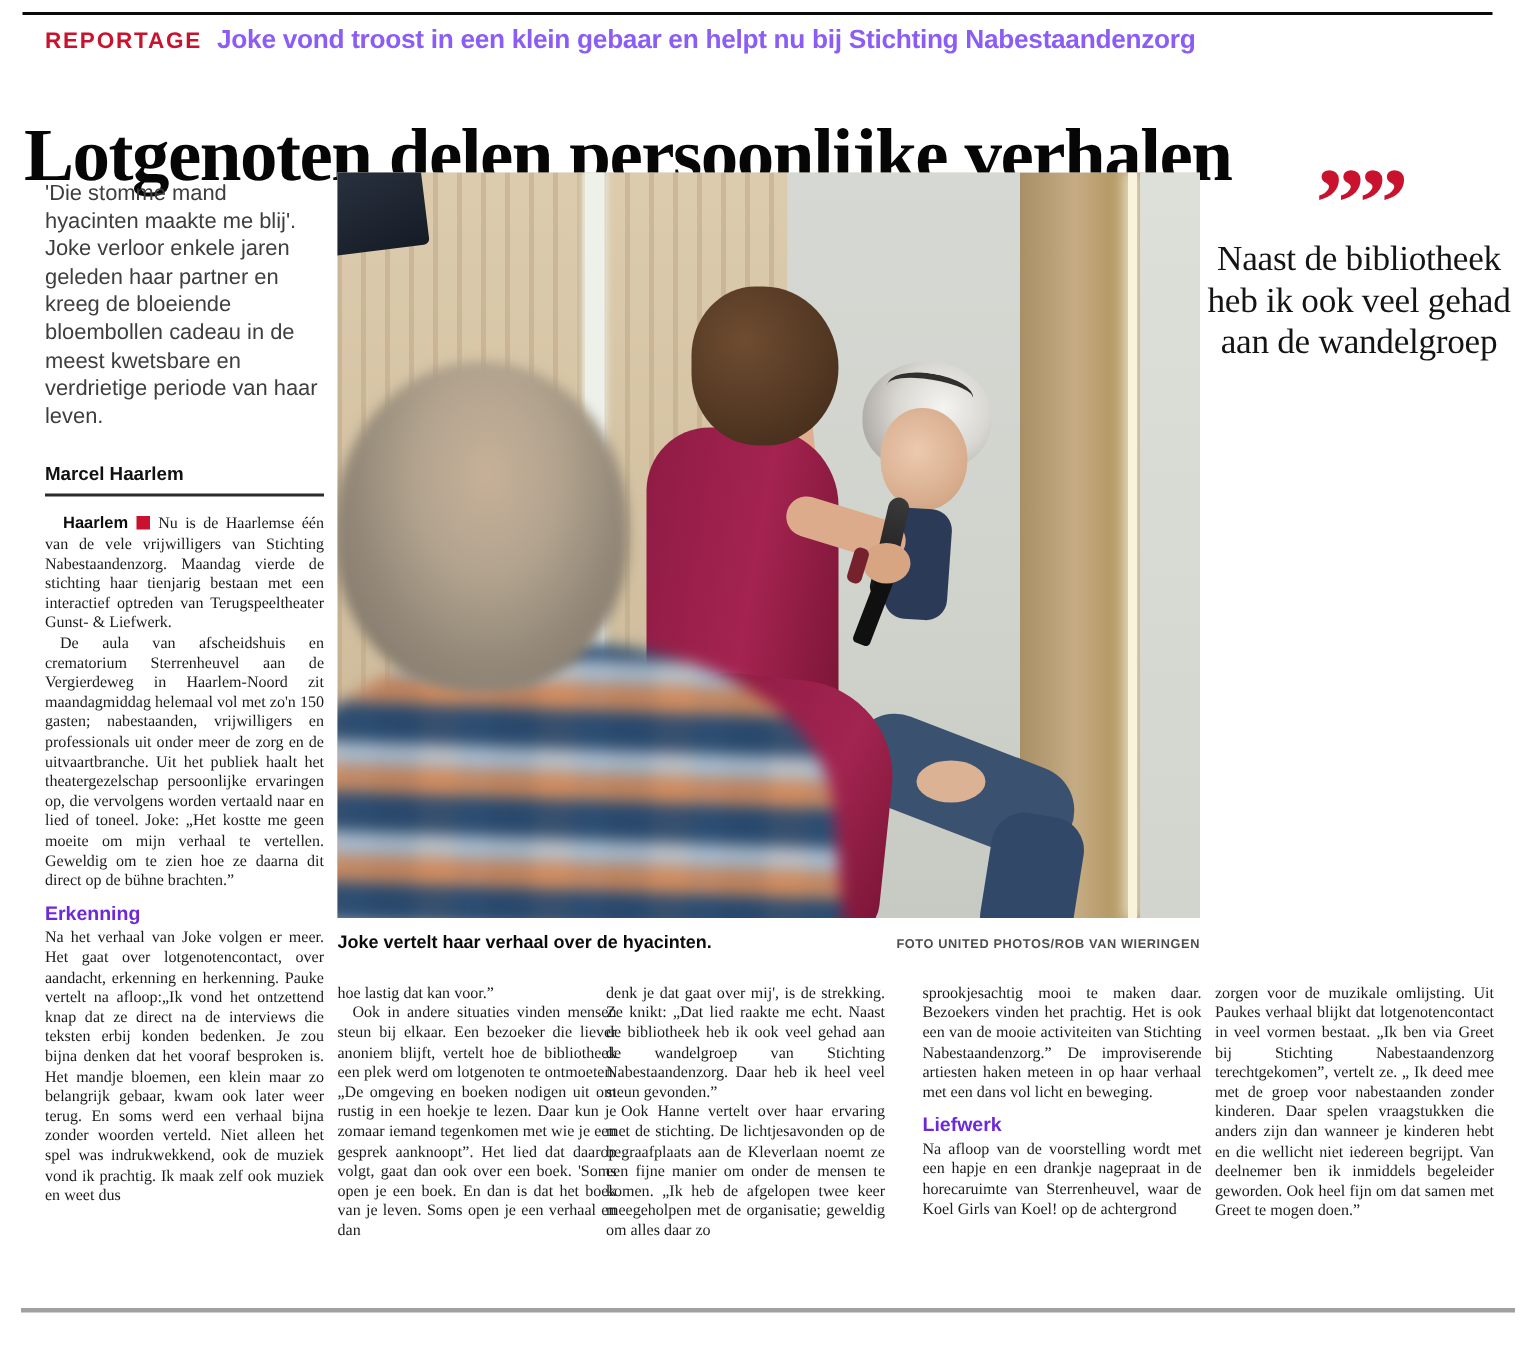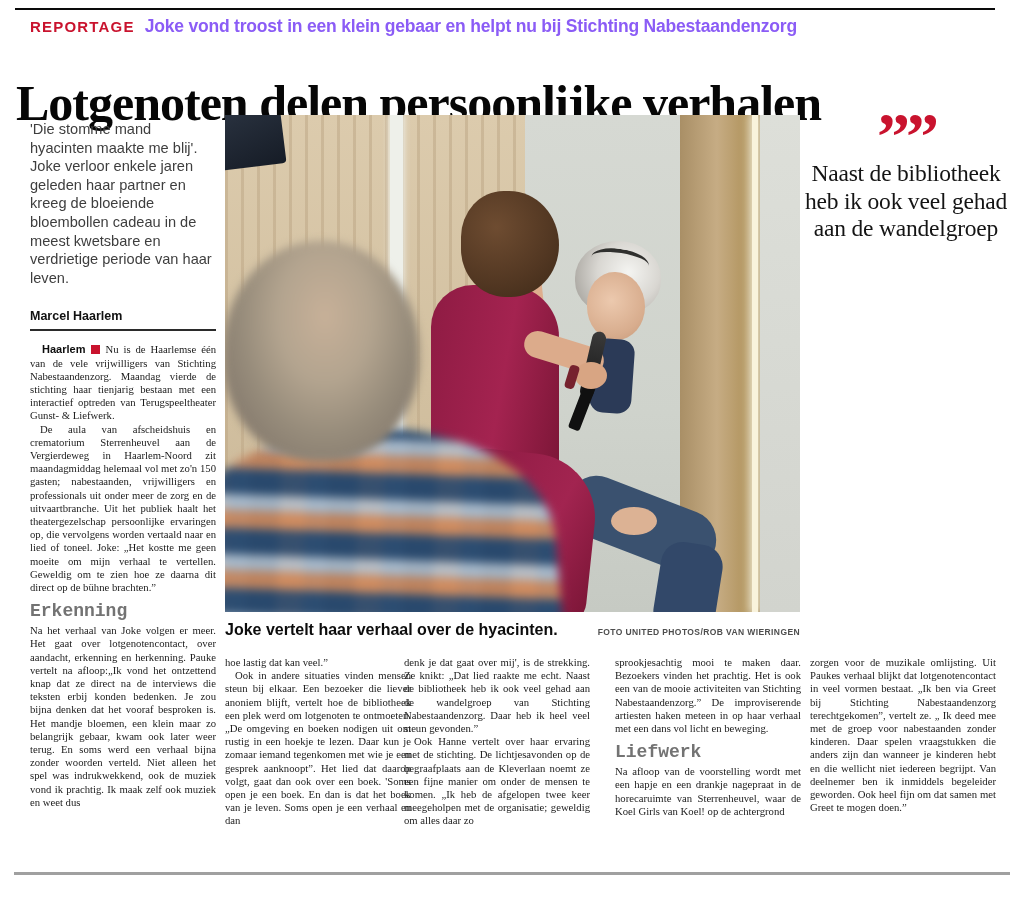--- a/index.html
+++ b/index.html
@@ -24,36 +24,36 @@
   .col4{left:615px;top:656px;height:212px;overflow:hidden;}
   .col5{left:810px;top:656px;height:212px;overflow:hidden;}
 
   .intro{font-family:"Liberation Sans",sans-serif;font-size:14.6px;line-height:18.6px;
          color:#3e3e3e;margin:0 0 22px 0;}
   .byline{font-family:"Liberation Sans",sans-serif;font-weight:700;font-size:12.5px;color:#111;
           padding-bottom:6px;border-bottom:2px solid #2b2b2b;margin-bottom:12px;}
   .body-p{font-size:10.7px;line-height:13.2px;text-align:justify;margin:0;
           -webkit-hyphens:auto;hyphens:auto;color:#1b1b1b;}
   .ind{text-indent:10px;}
-  .subhead{font-family:Liberation Mono, monospace;font-weight:700;font-size:18px;color:#737373;
+  .subhead{font-family:Liberation Sans, sans-serif;font-weight:700;font-size:13px;color:#6d28d9;
            margin:7px 0 3px 0;}
   .dateline{font-family:"Liberation Sans",sans-serif;font-weight:700;font-size:11px;color:#0d0d0d;padding-left:12px;}
   .redsq{display:inline-block;width:9px;height:9px;background:var(--accent,#c9132e);
          margin:0 5px 0 6px;vertical-align:-1px;}
 
   
   .pull-quote{position:absolute;left:800px;top:116px;width:212px;text-align:center;}
   .pq-mark{font-weight:700;font-size:66px;line-height:40px;color:var(--accent,#c9132e);
            letter-spacing:-4px;height:44px;}
   .pq-text{font-size:23.5px;line-height:1.18;color:#141414;letter-spacing:-0.2px;}
 
   
   .caption-row{position:absolute;left:225px;top:621px;width:575px;display:flex;
                justify-content:space-between;align-items:baseline;}
-  .caption{font-family:"Liberation Sans",sans-serif;font-weight:700;font-size:16px;color:#0c0c0c;}
+  .caption{font-family:"Liberation Sans",sans-serif;font-weight:700;font-size:12px;color:#0c0c0c;}
   .credit{font-family:"Liberation Sans",sans-serif;font-weight:600;font-size:8.5px;
           letter-spacing:0.4px;color:#4e4e4e;}
 
   
   .photo{position:absolute;left:225px;top:115px;width:575px;height:497px;overflow:hidden;
          background:#d3d6cf;}
   .photo *{position:absolute;}
   .ph-wood{left:0;top:0;width:300px;height:100%;
      background:
        repeating-linear-gradient(90deg,rgba(190,168,135,.55) 0 3px,rgba(0,0,0,0) 3px 16px),
@@ -178,21 +178,21 @@
     <div class="pq-mark">””</div>
     <div class="pq-text">Naast de bibliotheek heb ik ook veel gehad aan de wandelgroep</div>
   </div>
 
   <div class="caption-row">
     <span class="caption">Joke vertelt haar verhaal over de hyacinten.</span>
     <span class="credit">FOTO UNITED PHOTOS/ROB VAN WIERINGEN</span>
   </div>
 
   <div class="col col2">
-    <p class="body-p">hoe lastig dat kan veel.”</p>
+    <p class="body-p">hoe lastig dat kan voor.”</p>
     <p class="body-p ind">Ook in andere situaties vinden mensen steun bij elkaar. Een bezoeker die liever anoniem blijft, vertelt hoe de bibliotheek een plek werd om lotgenoten te ontmoeten. „De omgeving en boeken nodigen uit om rustig in een hoekje te lezen. Daar kun je zomaar iemand tegenkomen met wie je een gesprek aanknoopt”. Het lied dat daarop volgt, gaat dan ook over een boek. 'Soms open je een boek. En dan is dat het boek van je leven. Soms open je een verhaal en dan</p>
   </div>
   <div class="col col3">
     <p class="body-p">denk je dat gaat over mij', is de strekking. Ze knikt: „Dat lied raakte me echt. Naast de bibliotheek heb ik ook veel gehad aan de wandelgroep van Stichting Nabestaandenzorg. Daar heb ik heel veel steun gevonden.”</p>
     <p class="body-p ind">Ook Hanne vertelt over haar ervaring met de stichting. De lichtjesavonden op de begraafplaats aan de Kleverlaan noemt ze een fijne manier om onder de mensen te komen. „Ik heb de afgelopen twee keer meegeholpen met de organisatie; geweldig om alles daar zo</p>
   </div>
   <div class="col col4">
     <p class="body-p">sprookjesachtig mooi te maken daar. Bezoekers vinden het prachtig. Het is ook een van de mooie activiteiten van Stichting Nabestaandenzorg.” De improviserende artiesten haken meteen in op haar verhaal met een dans vol licht en beweging.</p>
     <h3 class="subhead">Liefwerk</h3>
     <p class="body-p">Na afloop van de voorstelling wordt met een hapje en een drankje nagepraat in de horecaruimte van Sterrenheuvel, waar de Koel Girls van Koel! op de achtergrond</p>

